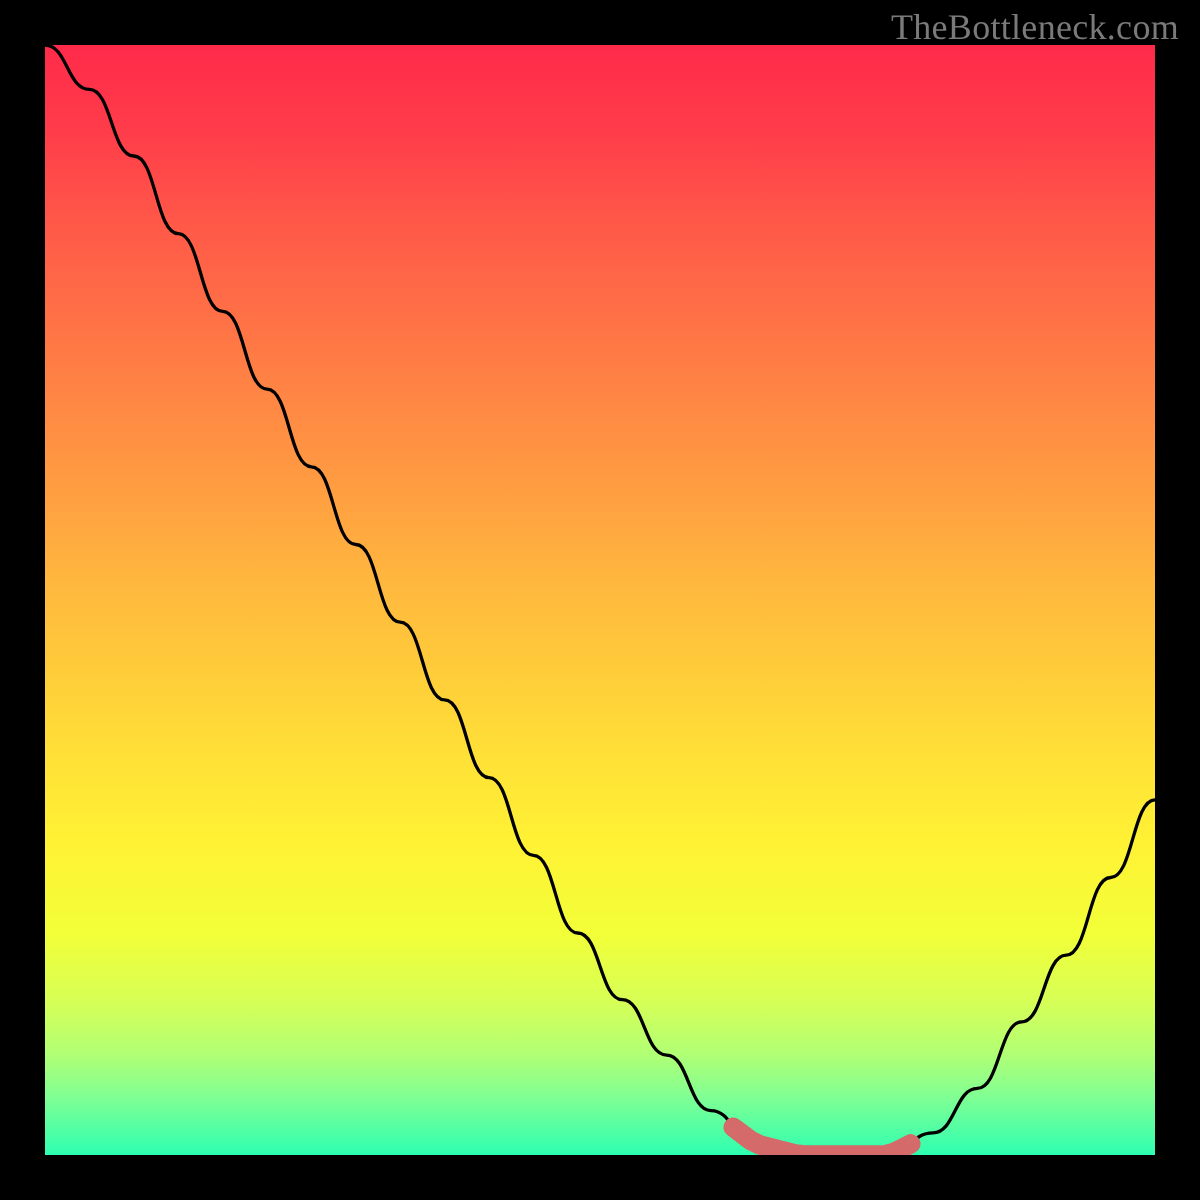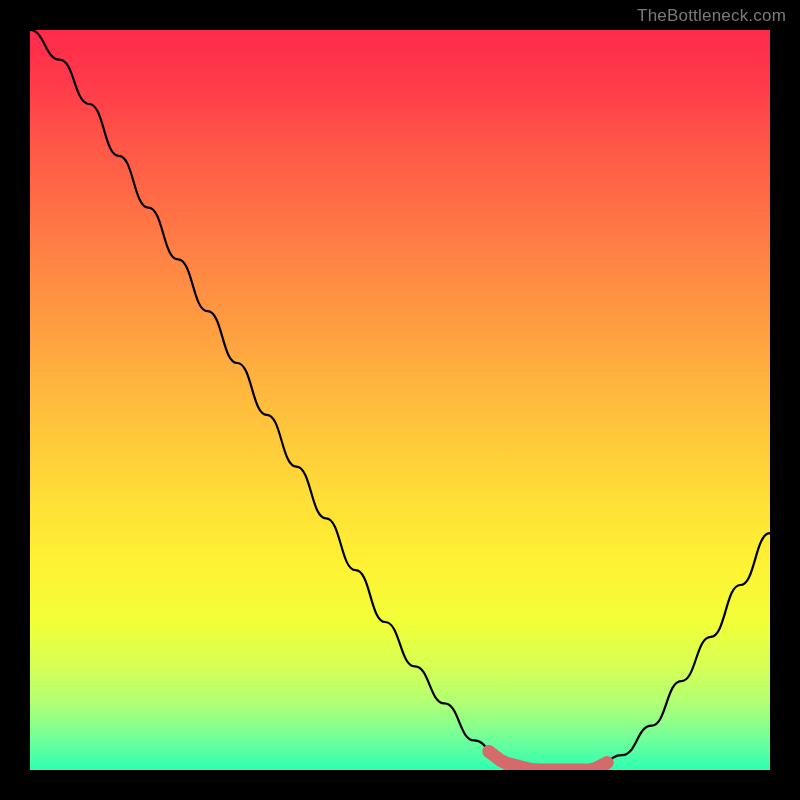--- a/index.html
+++ b/index.html
@@ -2,22 +2,22 @@
 <html><head>
 <meta charset="utf-8">
 <style>
   * { margin: 0; padding: 0; box-sizing: border-box; }
   html, body { width: 800px; height: 800px; background: #000; overflow: hidden; }
   .container { position: relative; width: 800px; height: 800px; background: #000; }
   .watermark {
     position: absolute;
     top: 6px;
     right: 14px;
-    font-family: Liberation Sans, sans-serif;
-    font-size: 17px;
+    font-family: Liberation Serif, serif;
+    font-size: 24px;
     font-weight: 500;
     color: #7a7a7a;
     letter-spacing: 0.2px;
     z-index: 5;
   }
   .plot-area {
     position: absolute;
     left: 30px;
     top: 30px;
     width: 740px;

